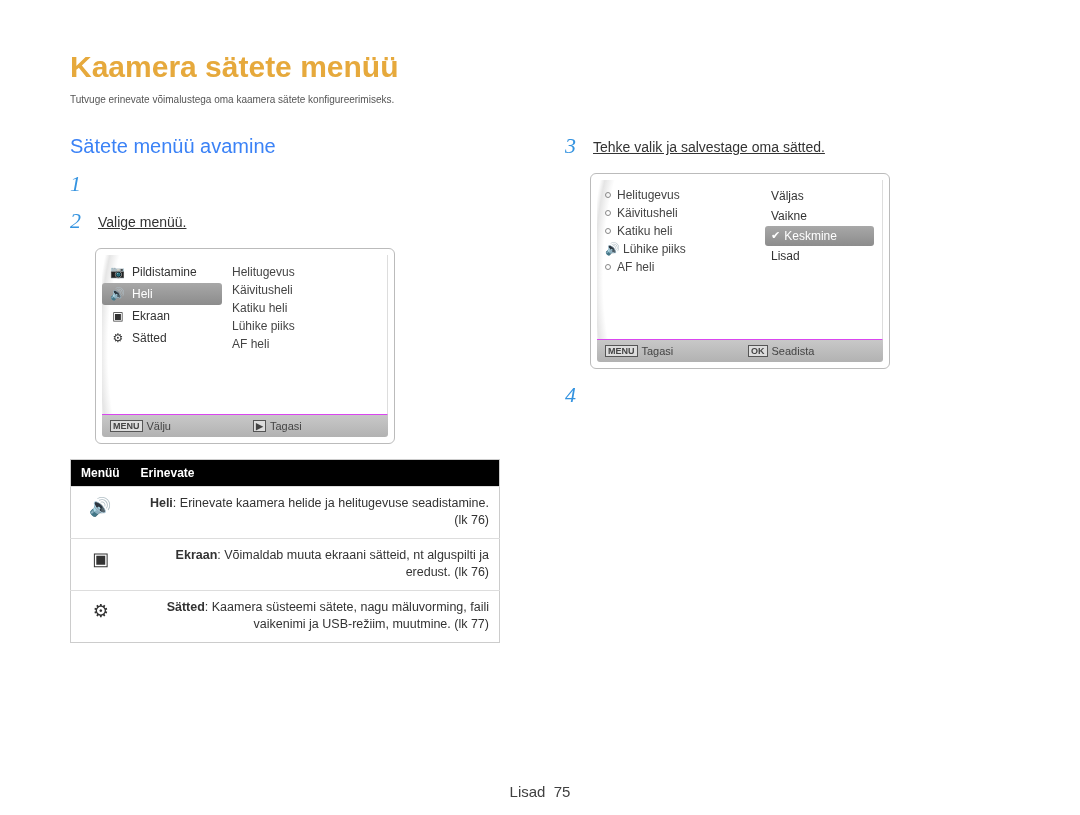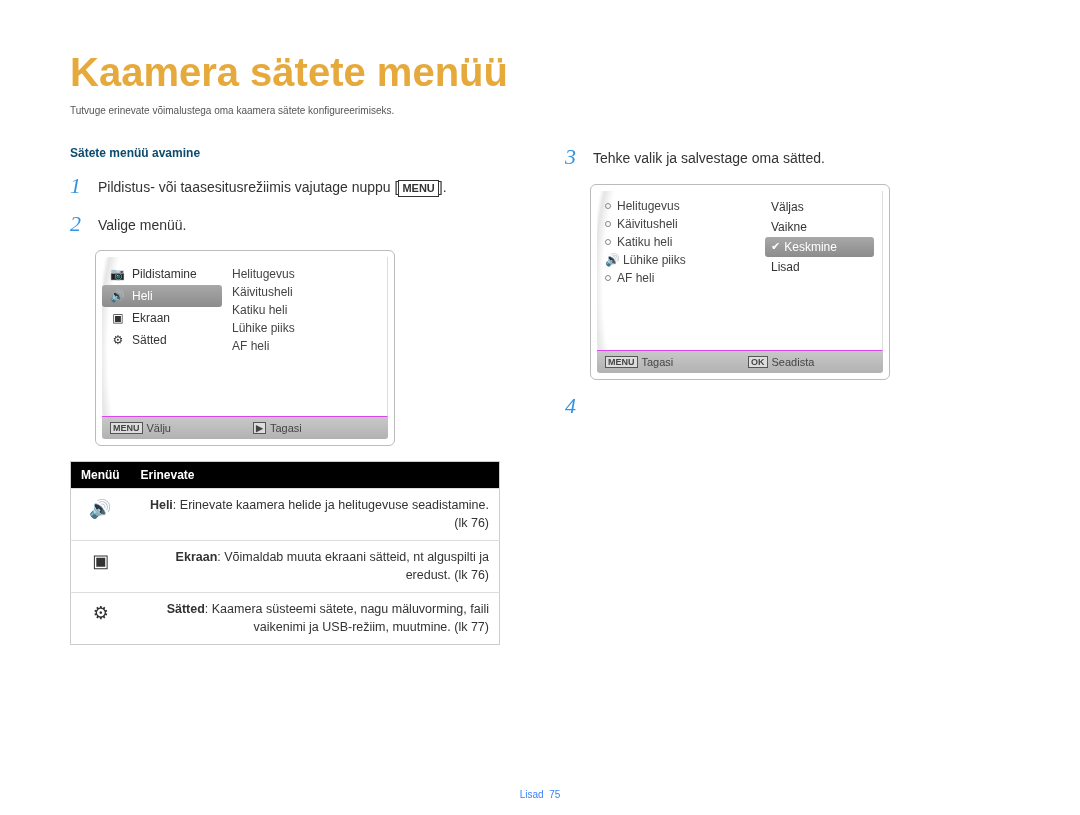--- a/index.html
+++ b/index.html
@@ -7,60 +7,61 @@
     font-family: Arial, Helvetica, sans-serif;
     width: 1080px;
     height: 815px;
     background: #fff;
     color: #333;
     position: relative;
     padding: 50px 70px 20px 70px;
   }
   .page-title {
     color: #e6a93c;
-    font-size: 40px;
+    font-size: 30px;
     font-weight: bold;
     margin-bottom: 10px;
   }
   .intro-text {
     font-size: 10px;
     color: #555;
     margin-bottom: 30px;
   }
   .columns {
     display: flex;
     gap: 50px;
   }
   .col {
     flex: 1;
   }
   .section-title {
-    color: #0c4a6e;
-    font-size: 12px;
-    font-weight: bold;
+    color: #3b82f6;
+    font-size: 20px;
+    font-weight: normal;
     margin-bottom: 15px;
   }
   .step {
     display: flex;
     align-items: flex-start;
     gap: 10px;
     margin-bottom: 15px;
     font-size: 14px;
   }
   .step-num {
     color: #3493e0;
     font-style: italic;
     font-family: Georgia, serif;
     font-size: 22px;
     line-height: 1;
     min-width: 18px;
   }
   .step-text {
     padding-top: 3px;
     line-height: 1.4;
+    text-decoration: underline;
   }
   .inline-frame {
     display: inline-block;
     border: 1px solid #333;
     padding: 0 3px;
     font-size: 11px;
     font-weight: bold;
     vertical-align: middle;
   }
 
@@ -174,40 +175,37 @@
   }
   .desc-table td.ic {
     text-align: center;
     font-size: 18px;
   }
   .footer {
     position: absolute;
     bottom: 15px;
     left: 0; right: 0;
     text-align: center;
-    font-size: 10px;
-    color: #3b82f6;
+    font-size: 15px;
+    color: #404040;
   }
 </style>
 </head>
 <body>
 
 <div class="page-title">Kaamera sätete menüü</div>
 <div class="intro-text">Tutvuge erinevate võimalustega oma kaamera sätete konfigureerimiseks.</div>
 
 <div class="columns">
 
   <div class="col">
     <div class="section-title">Sätete menüü avamine</div>
 
     <div class="step">
       <div class="step-num">1</div>
-      <div class="step-text">
-        <span>Pildistus- või taasesitusrežiimis vajutage nuppu [</span><span class="inline-frame">MENU</span><span>].</span>
-      </div>
     </div>
 
     <div class="step">
       <div class="step-num">2</div>
       <div class="step-text">Valige menüü.</div>
     </div>
 
     <div class="lcd">
       <div class="lcd-inner">
         <div class="lcd-swoosh"></div>

